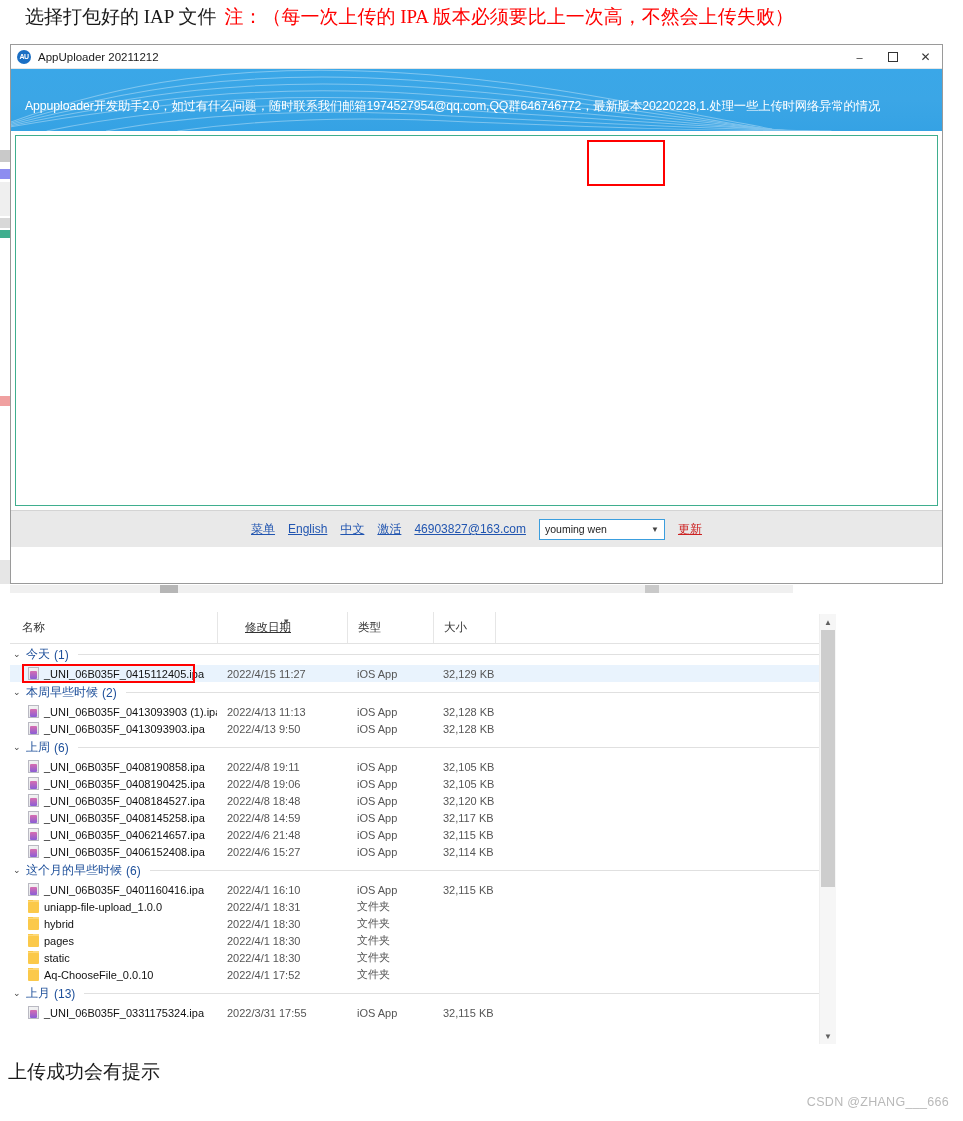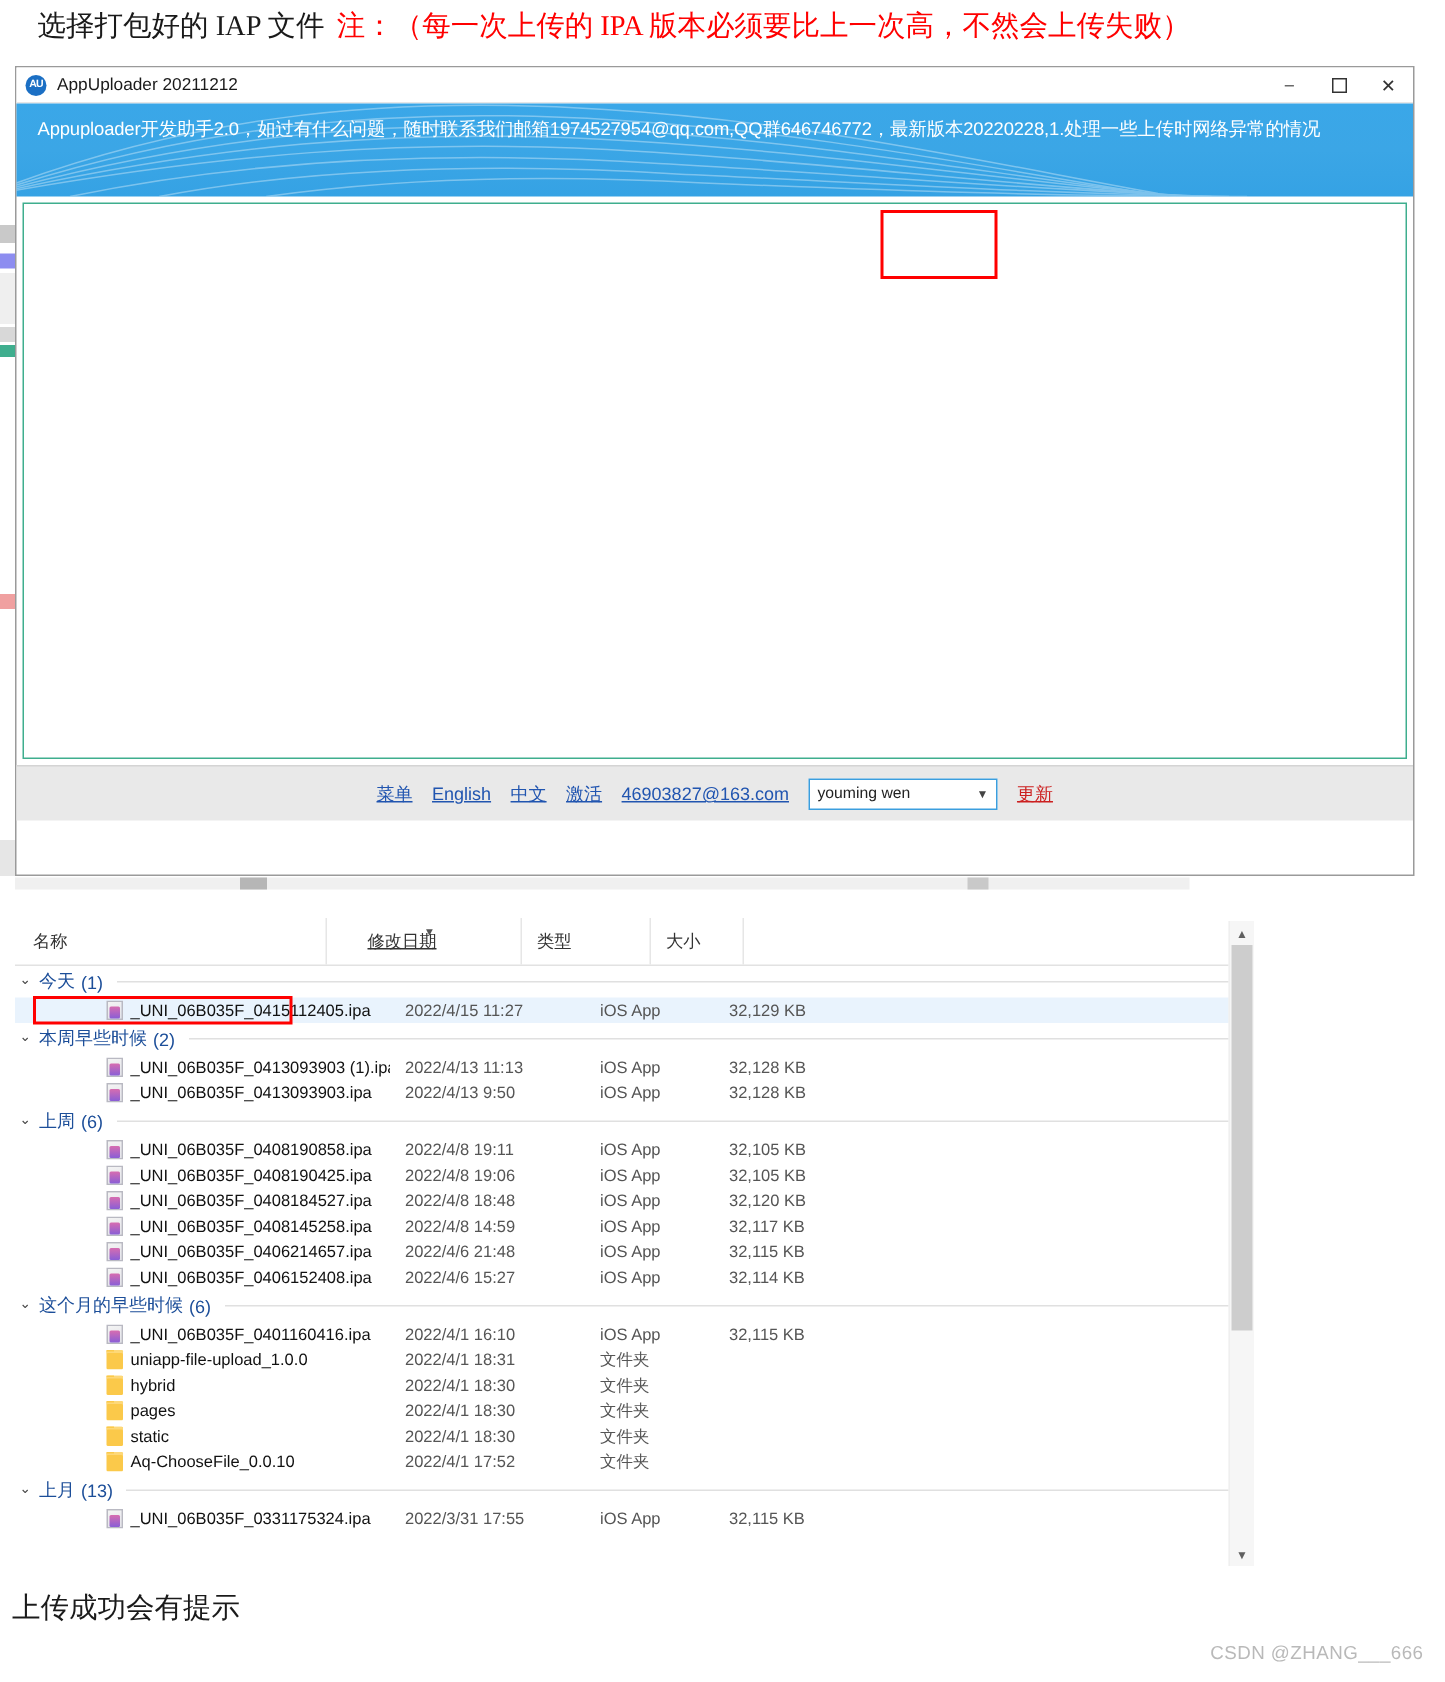--- a/index.html
+++ b/index.html
@@ -108,21 +108,21 @@
     user-select: none;
   }
   .win-btn.close { font-size: 12px; }
 
   
   .banner {
     position: relative;
     height: 62px;
     background: linear-gradient(180deg, #3aa7e8 0%, #3ba6e6 50%, #35a2e4 100%);
     overflow: hidden;
-    padding: 8px 14px 0 14px;
+    padding: 28px 14px 0 14px;
     box-sizing: border-box;
   }
   .banner-swirls {
     position: absolute;
     left: 0; top: 0;
     width: 100%; height: 100%;
     pointer-events: none;
     opacity: 0.35;
   }
   .banner-text {
@@ -335,21 +335,20 @@
   .frow.selected { background: #e9f3fd; }
   .f-name {
     width: 207px;
     display: flex;
     align-items: center;
     padding-left: 18px;
     box-sizing: border-box;
     color: #111;
     white-space: nowrap;
     overflow: hidden;
-    margin-left: 43px;
   }
   .f-date { width: 130px; padding-left: 10px; box-sizing: border-box; color: #555; }
   .f-type { width: 86px; padding-left: 10px; box-sizing: border-box; color: #555; }
   .f-size { width: 80px; padding-left: 10px; box-sizing: border-box; color: #555; }
 
   .ico {
     width: 11px;
     height: 13px;
     margin-right: 5px;
     flex: 0 0 auto;

